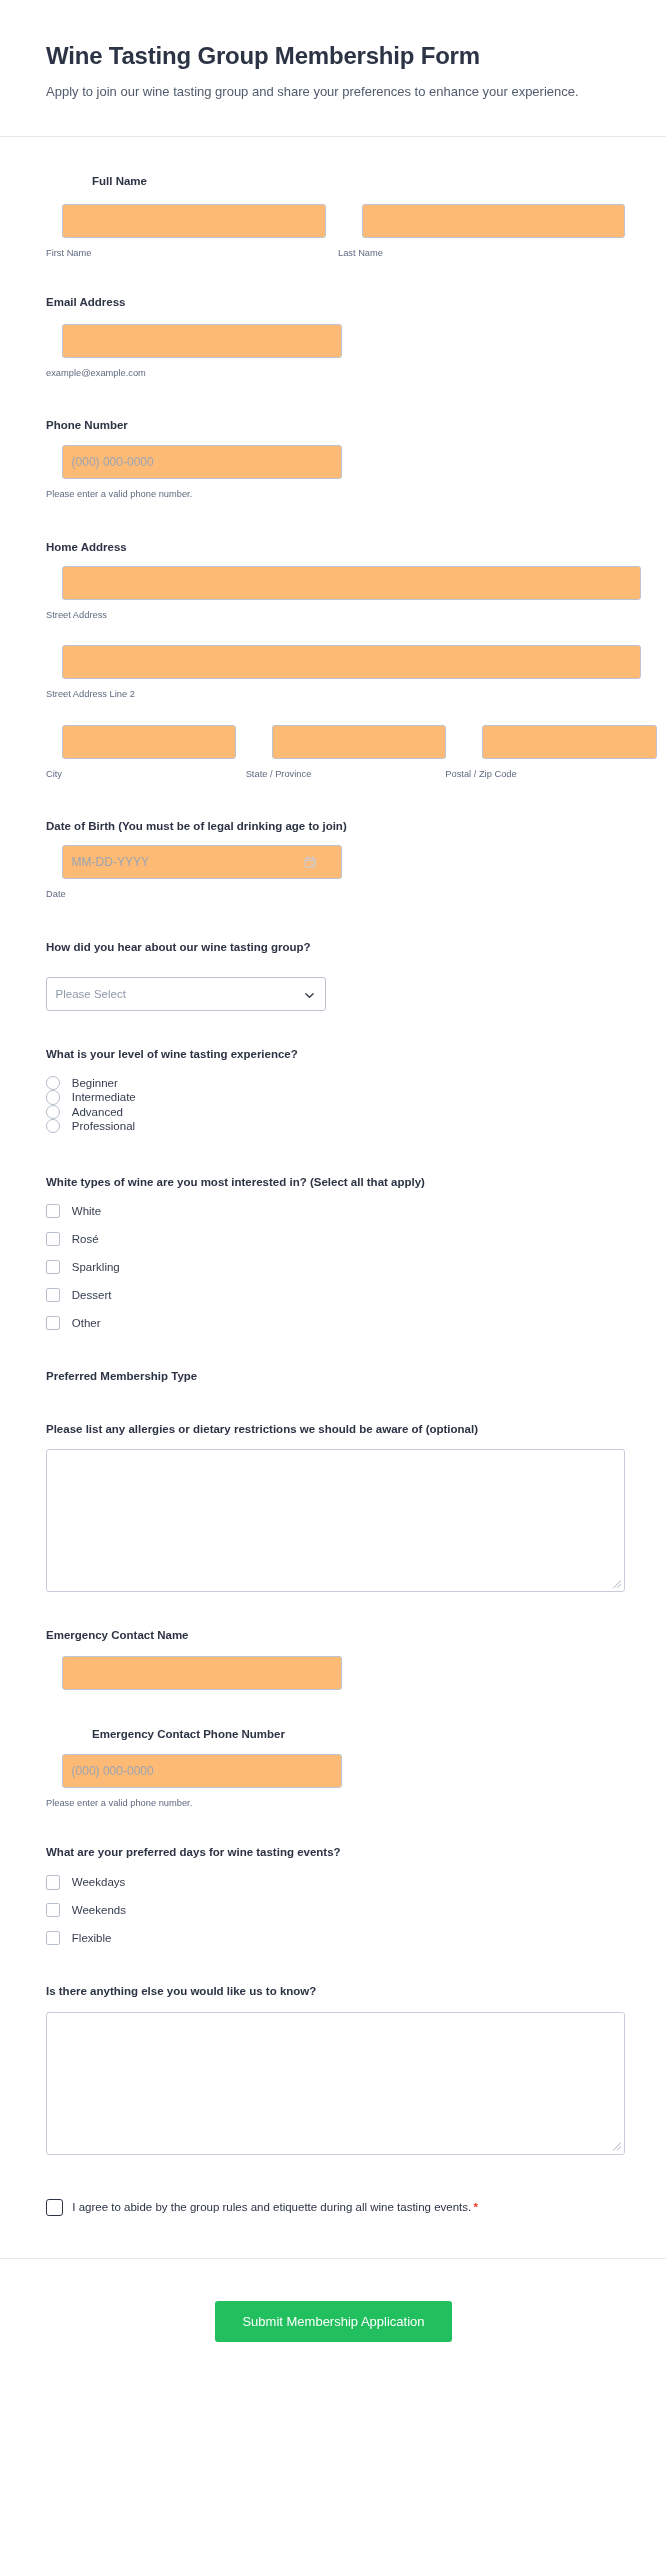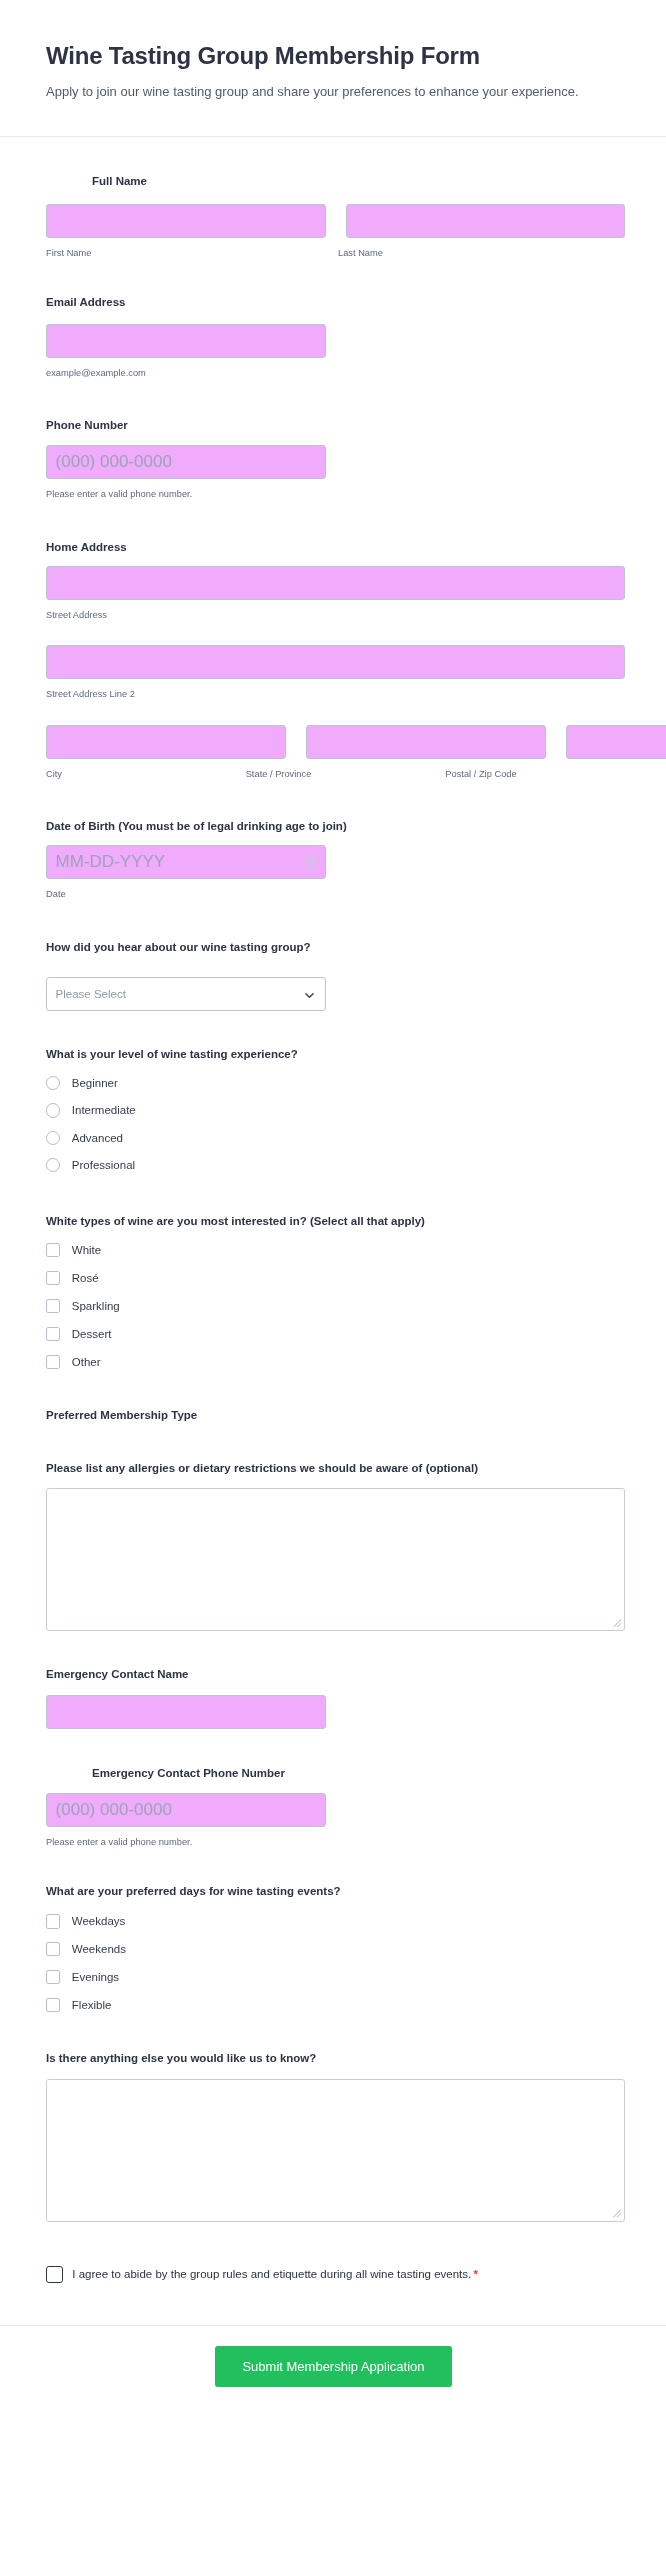--- a/index.html
+++ b/index.html
@@ -57,25 +57,26 @@
   .mt54 { margin-top: 39px; } .mt55 { margin-top: 39px; } .mt58 { margin-top: 42px; }
 
   
   .text-input {
     display: block;
     height: 34px;
     width: 280px;
     padding: 0 8.6px;
     border: 0.7px solid #bdc3d1;
     border-radius: 2.9px;
-    background: #f0abfc;
+    background: #fdba74;
     font-family: inherit;
-    font-size: 17px;
+    font-size: 12px;
     color: #2c3345;
     outline: none;
+    margin-left: 16px;
   }
   .text-input::placeholder { color: #9aa4b6; opacity: 1; }
   .full-w { width: 579px; }
   .row { display: flex; gap: 20px; }
   .row3 { display: flex; gap: 20px; }
   .row3 .text-input, .row3 .cell { flex: 1 1 0; width: auto; }
   .subs-row { display: flex; gap: 12px; }
   .subs-row .cell { width: 280px; }
 
   
@@ -94,21 +95,21 @@
     background: #fff;
     display: flex; align-items: center;
     padding: 0 29px 0 8.6px;
     cursor: pointer;
   }
   .select-value { font-size: 11.5px; color: #8e99ab; }
   .chev-icon { position: absolute; right: 9.3px; top: 10.8px; width: 13px; height: 13px; }
 
   
   .opt-group { display: flex; flex-direction: column; }
-  .gap18 { gap: 13px; }
+  .gap18 { gap: 0; }
   .gap19 { gap: 13.6px; }
   .opt-row { display: flex; align-items: center; gap: 11.5px; height: 14.3px; cursor: pointer; }
   .opt-text { font-size: 11.5px; line-height: 14.3px; color: #343c4e; }
   .radio-ctl {
     width: 14.3px; height: 14.3px; flex: 0 0 14.3px;
     border: 0.7px solid #b6bdcb; border-radius: 50%; background: #fff;
   }
   .check-ctl {
     width: 14.3px; height: 14.3px; flex: 0 0 14.3px;
     border: 0.7px solid #b6bdcb; border-radius: 2.2px; background: #fff;
@@ -131,21 +132,21 @@
   .agree-box {
     display: inline-block; width: 17px; height: 17px;
     border: 1.4px solid #2c3345; border-radius: 2.9px; background: #fff;
     vertical-align: -5px; margin-right: 9.3px; cursor: pointer;
   }
   .asterisk { color: #eb3323; font-weight: 700; margin-left: 2.2px; }
 
   
   .footer { text-align: center; }
   .submit-btn {
-    margin-top: 20px;
+    margin-top: 42px;
     width: 237px; height: 41px;
     background: #21bf5d; color: #ffffff;
     border: none; border-radius: 2.9px;
     font-family: inherit; font-size: 13px; font-weight: 500;
     cursor: pointer;
   }
 </style>
 </head>
 <body>
 
@@ -282,24 +283,20 @@
       <div class="opt-row">
         <span class="check-ctl"></span>
         <span class="opt-text">Weekdays</span>
       </div>
       <div class="opt-row">
         <span class="check-ctl"></span>
         <span class="opt-text">Weekends</span>
       </div>
       <div class="opt-row">
         <span class="check-ctl"></span>
-        <span class="opt-text">Evenings</span>
-      </div>
-      <div class="opt-row">
-        <span class="check-ctl"></span>
         <span class="opt-text">Flexible</span>
       </div>
     </div>
 
     <div class="q-label mt55">Is there anything else you would like us to know?</div>
     <div class="ta-wrap mt19">
       <textarea class="textarea" style=""></textarea>
       <svg class="resize-icon" viewBox="0 0 12 12" stroke="#c2c8d3" stroke-width="1.4" stroke-linecap="round">
         <line x1="1" y1="11" x2="11" y2="1"></line>
         <line x1="6" y1="11" x2="11" y2="6"></line>

